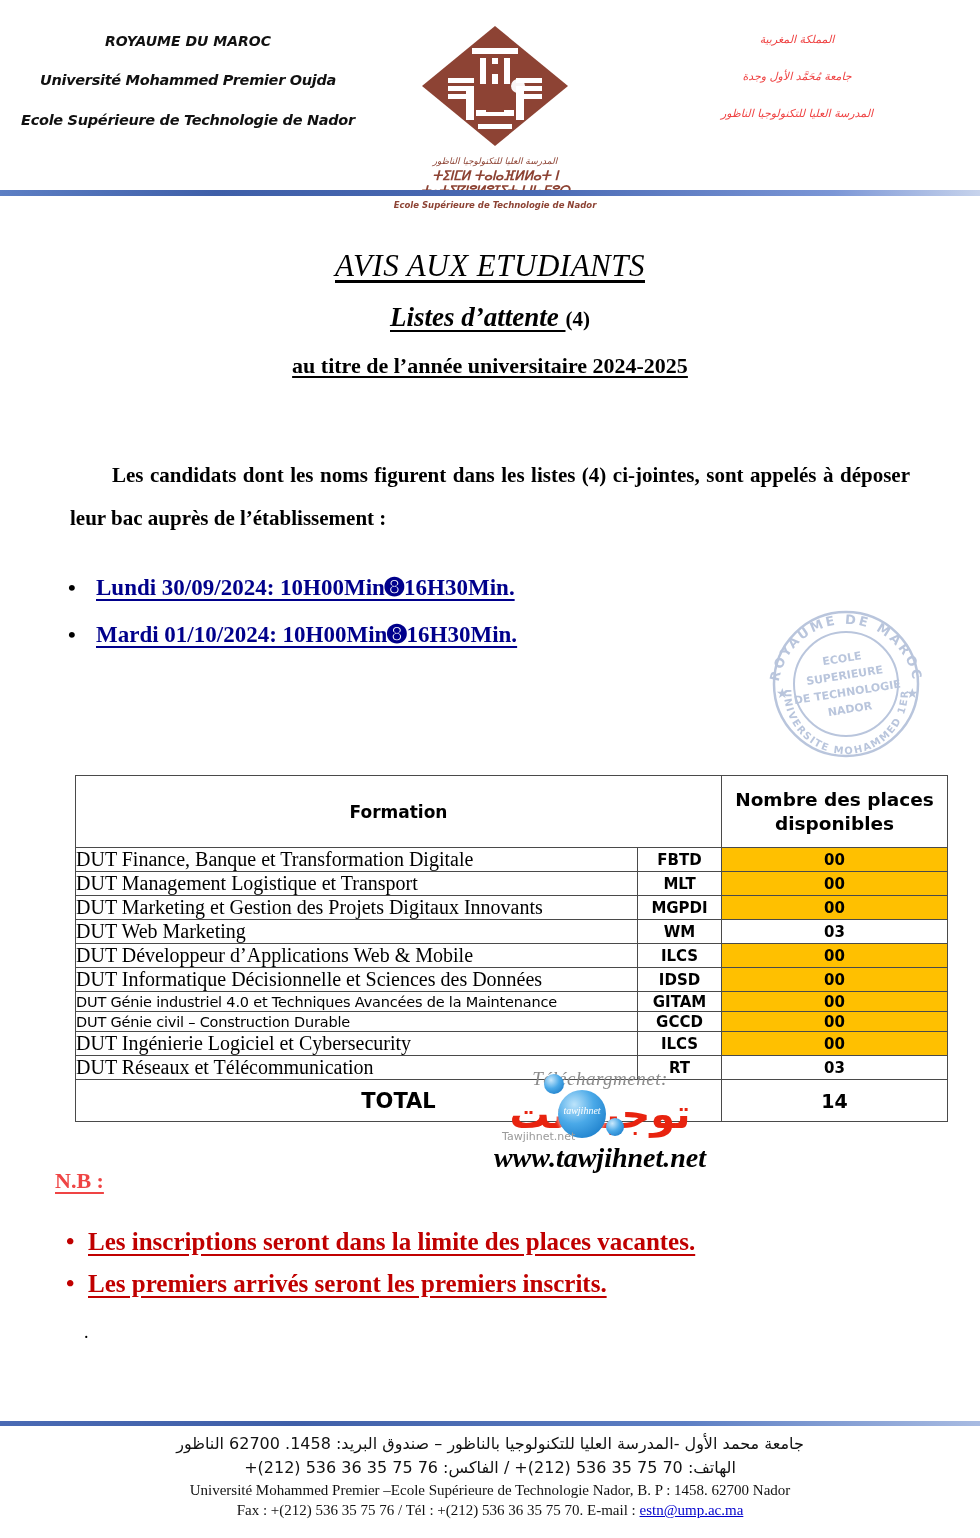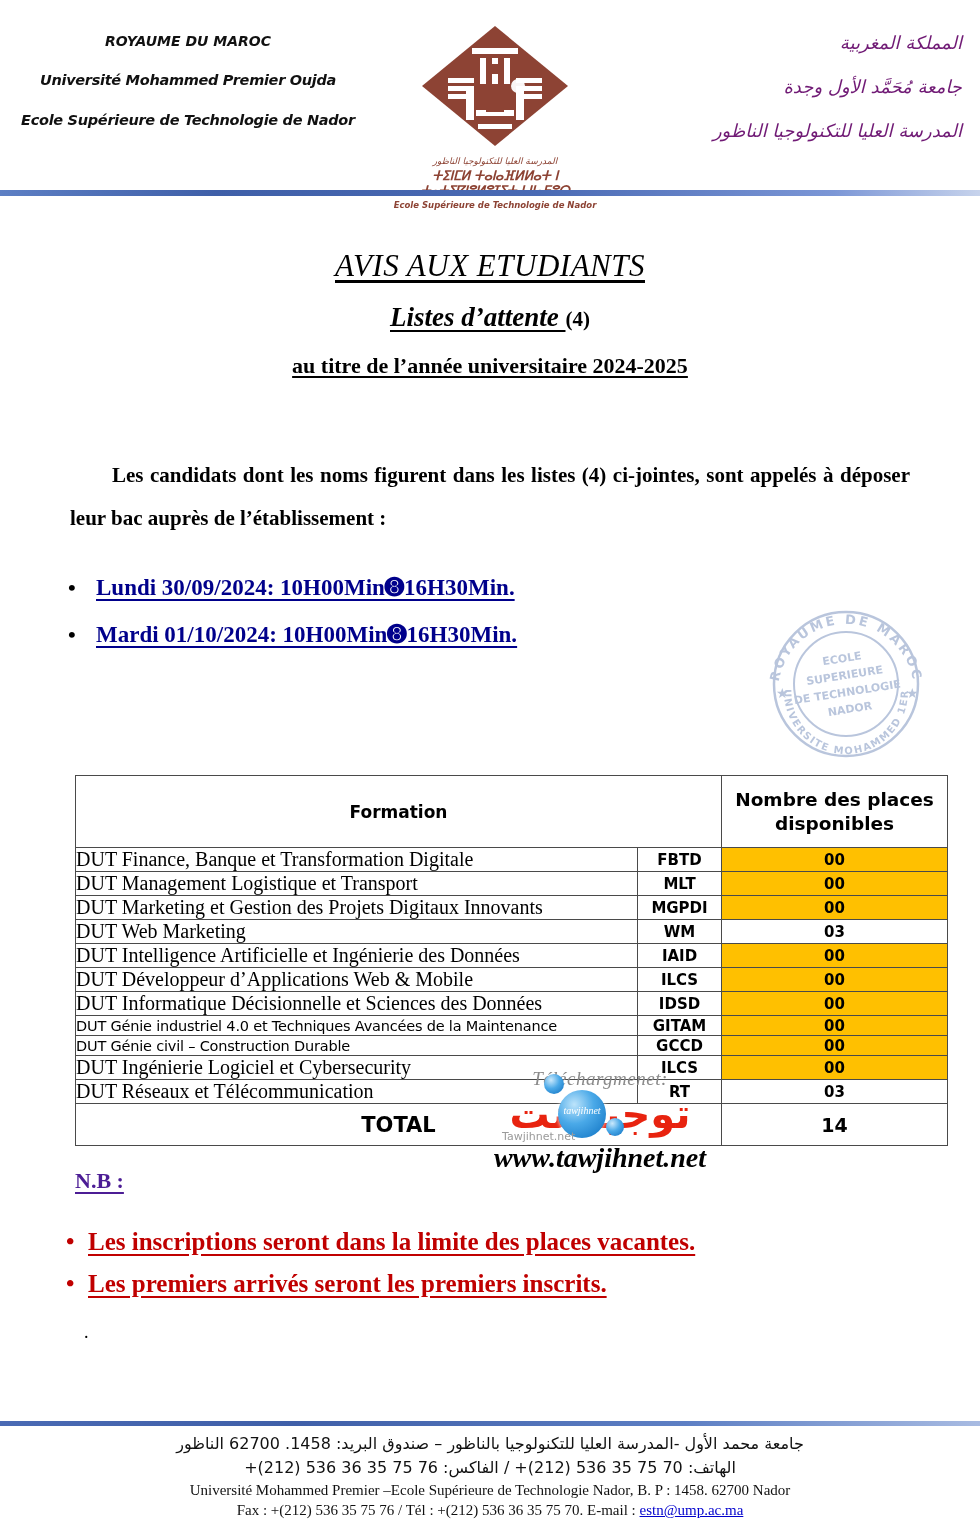--- a/index.html
+++ b/index.html
@@ -36,25 +36,26 @@
     letter-spacing: -0.3px;
     line-height: 1;
     color: #111;
     padding-top: 12px;
   }
   .header-left .hl-line { margin-bottom: 25px; white-space: nowrap; }
   .header-left .hl-line:first-child { font-size: 14px; letter-spacing: 0px; }
 
   .header-right {
     width: 330px;
+    text-align: center;
     direction: rtl;
     font-family: "DejaVu Sans", sans-serif;
-    font-size: 18px;
+    font-size: 11px;
     line-height: 1;
-    color: #701a75;
+    color: #ef4444;
     padding-top: 12px;
   }
   .header-right .hr-line { margin-bottom: 26px; white-space: nowrap; }
 
   
   .logo-wrap {
     width: 220px;
     text-align: center;
     position: relative;
     top: 2px;
@@ -352,24 +353,24 @@
   }
 
   
   .nb-block {
     position: absolute;
     left: 0; right: 0;
     top: 1168px;
     padding: 0 40px;
   }
   .nb-title {
-    margin-left: 35px;
+    margin-left: 15px;
     font-size: 22px;
     font-weight: bold;
-    color: #4c1d95;
+    color: #ef4444;
     text-decoration: underline;
     text-underline-offset: 4px;
     display: inline-block;
   }
   .nb-list {
     margin: 34px 0 0 0;
     padding: 0;
     list-style: none;
   }
   .nb-list li {
@@ -554,25 +555,20 @@
         <td class="formation">DUT Marketing et Gestion des Projets Digitaux Innovants</td>
         <td class="code">MGPDI</td>
         <td class="num hl">00</td>
       </tr>
       <tr>
         <td class="formation">DUT Web Marketing</td>
         <td class="code">WM</td>
         <td class="num">03</td>
       </tr>
       <tr>
-        <td class="formation">DUT Intelligence Artificielle et Ingénierie des Données</td>
-        <td class="code">IAID</td>
-        <td class="num hl">00</td>
-      </tr>
-      <tr>
         <td class="formation">DUT Développeur d’Applications Web &amp; Mobile</td>
         <td class="code">ILCS</td>
         <td class="num hl">00</td>
       </tr>
       <tr>
         <td class="formation">DUT Informatique Décisionnelle et Sciences des Données</td>
         <td class="code">IDSD</td>
         <td class="num hl">00</td>
       </tr>
       <tr>

